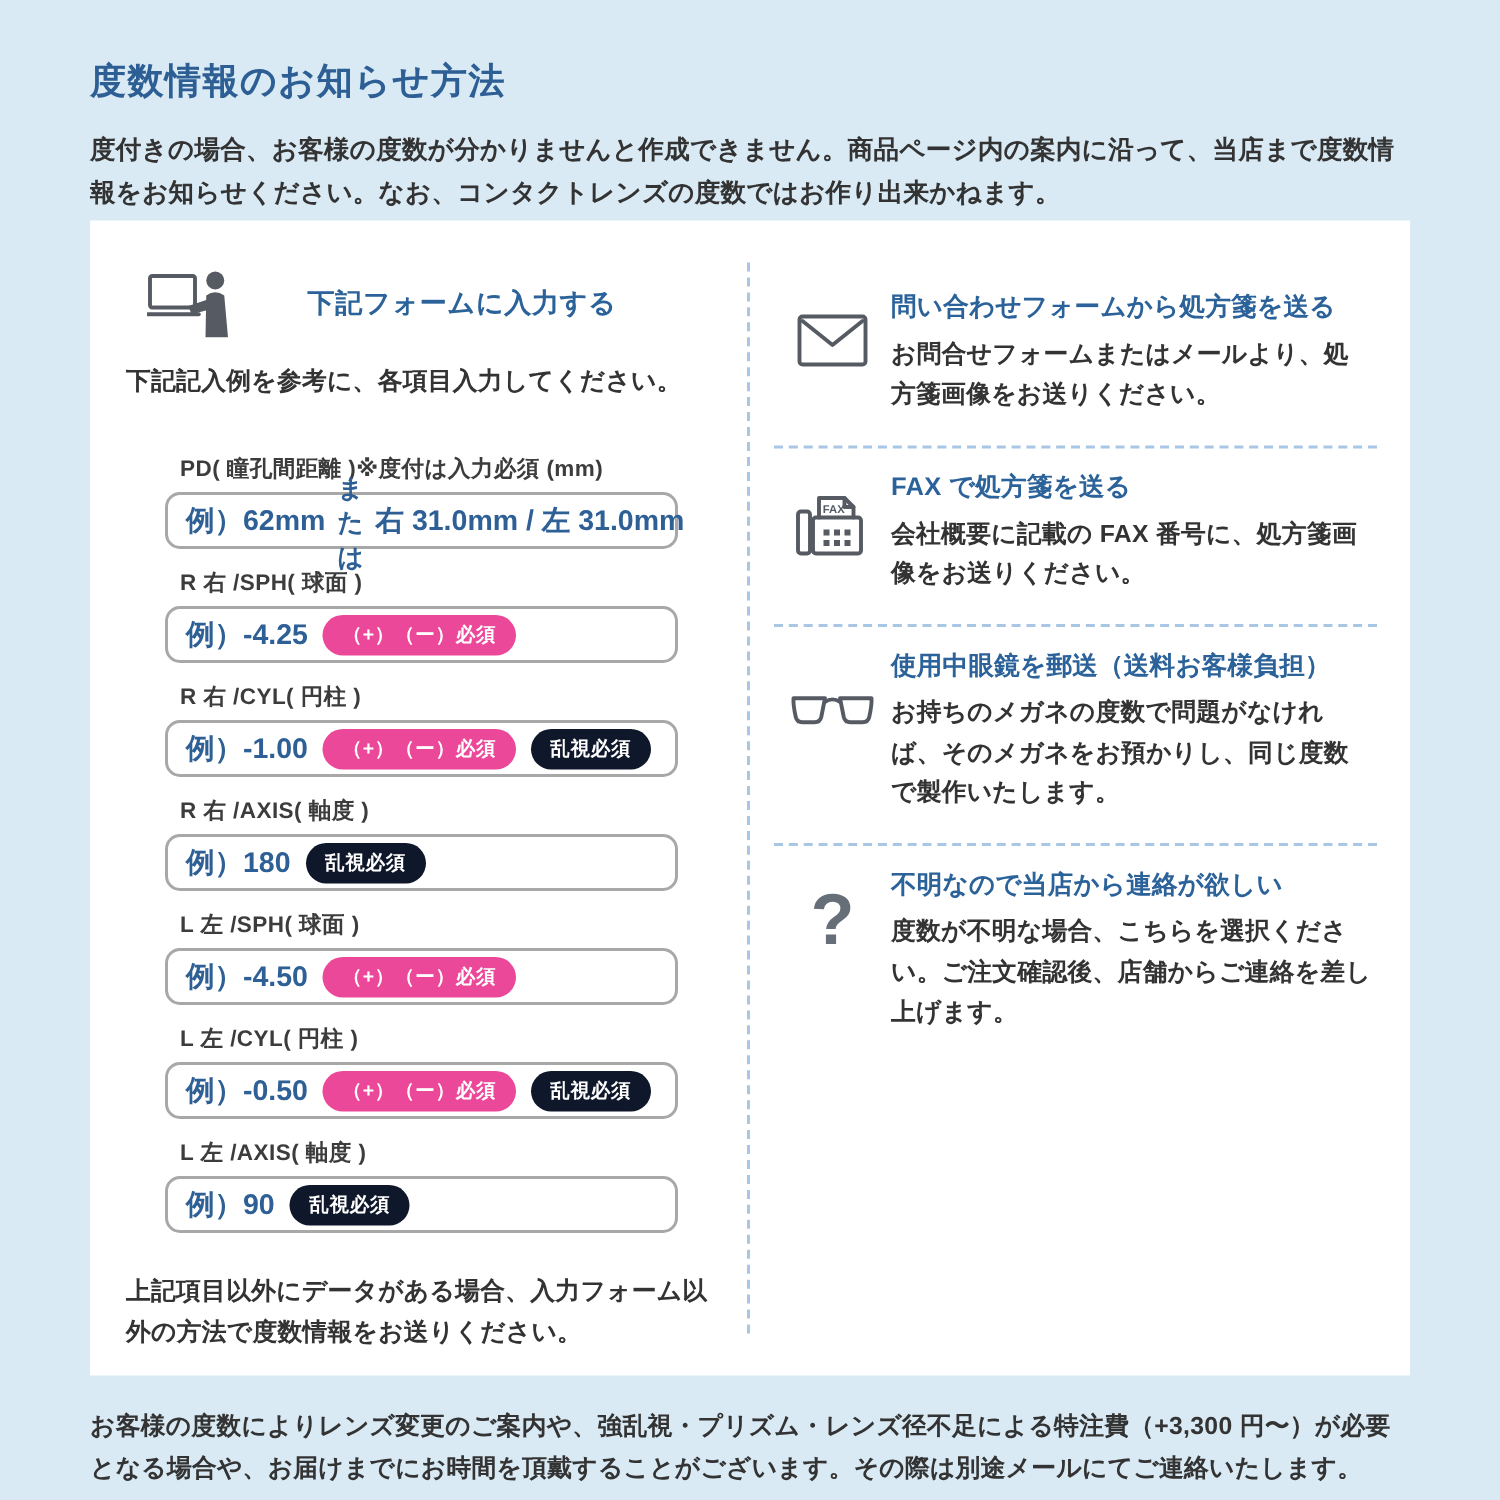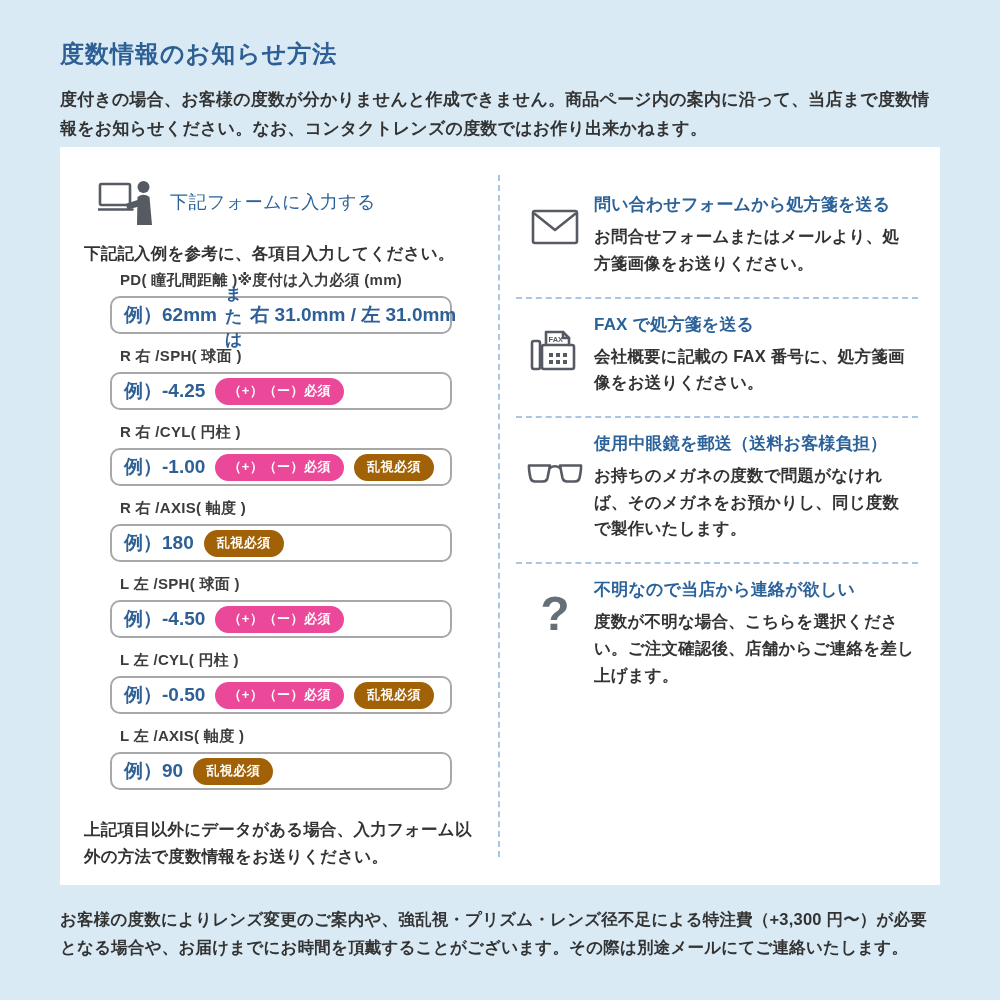--- a/index.html
+++ b/index.html
@@ -21,36 +21,36 @@
     font-weight:bold; letter-spacing:0.2px; margin-bottom:4px;
   }
   .card {
     background:#fff; width:880px; display:flex;
     padding:26px 0 14px 0; min-height:724px;
   }
   
   .col-left { width:438px; padding:6px 0 0 24px; }
   .left-header { display:flex; align-items:center; gap:16px; margin:0 0 18px 14px; }
   .left-header .hicon { width:56px; text-align:center; }
-  .left-heading { color:#2b6299; font-size:18px; font-weight:normal; letter-spacing:0.5px; }
-  .sub-text { font-size:16.5px; font-weight:bold; color:#333; margin-bottom:6px; letter-spacing:0.2px; }
+  .left-heading { color:#2b6299; font-size:18px; font-weight:bold; letter-spacing:0.5px;margin-left:35px; }
+  .sub-text { font-size:16.5px; font-weight:bold; color:#333; margin-bottom:38px; letter-spacing:0.2px; }
   .field-label { font-size:15px; font-weight:bold; color:#3c3c3c; margin:0 0 6px 36px; letter-spacing:0.3px; }
   .field-box {
     width:342px; height:38px; margin:0 0 13px 26px;
     border:2px solid #a8a8a8; border-radius:10px; background:#fff;
     display:flex; align-items:center; padding:0 12px; gap:10px;
   }
   .field-value { color:#2e6096; font-size:19px; font-weight:bold; white-space:nowrap; }
   .field-small { color:#2e6096; font-size:17px; font-weight:bold; margin:2px -2px 0 -2px; }
   .badge {
     border-radius:999px; color:#fff; font-weight:bold; font-size:13px;
     padding:4px 13px 5px; white-space:nowrap; letter-spacing:0.5px;
   }
   .badge.blue { background:#ec4899; }
-  .badge.orange { background:#a16207; }
+  .badge.orange { background:#0f172a; }
   .left-note { font-size:16.5px; font-weight:bold; line-height:1.65; width:388px; margin-top:26px; letter-spacing:0.2px; }
   
   .col-right {
     flex:1; margin:2px 22px 14px 0;
     border-left:2px dashed #a9c6e4; padding:4px 0 0 16px;
   }
   .r-section { display:flex; padding:14px 0 20px 0; border-bottom:2px dashed #a9c6e4; }
   .r-section:last-child { border-bottom:none; }
   .r-icon { width:78px; flex:none; display:flex; justify-content:center; align-items:flex-start; padding-top:16px; }
   .r-body { flex:1; padding-right:4px; }

